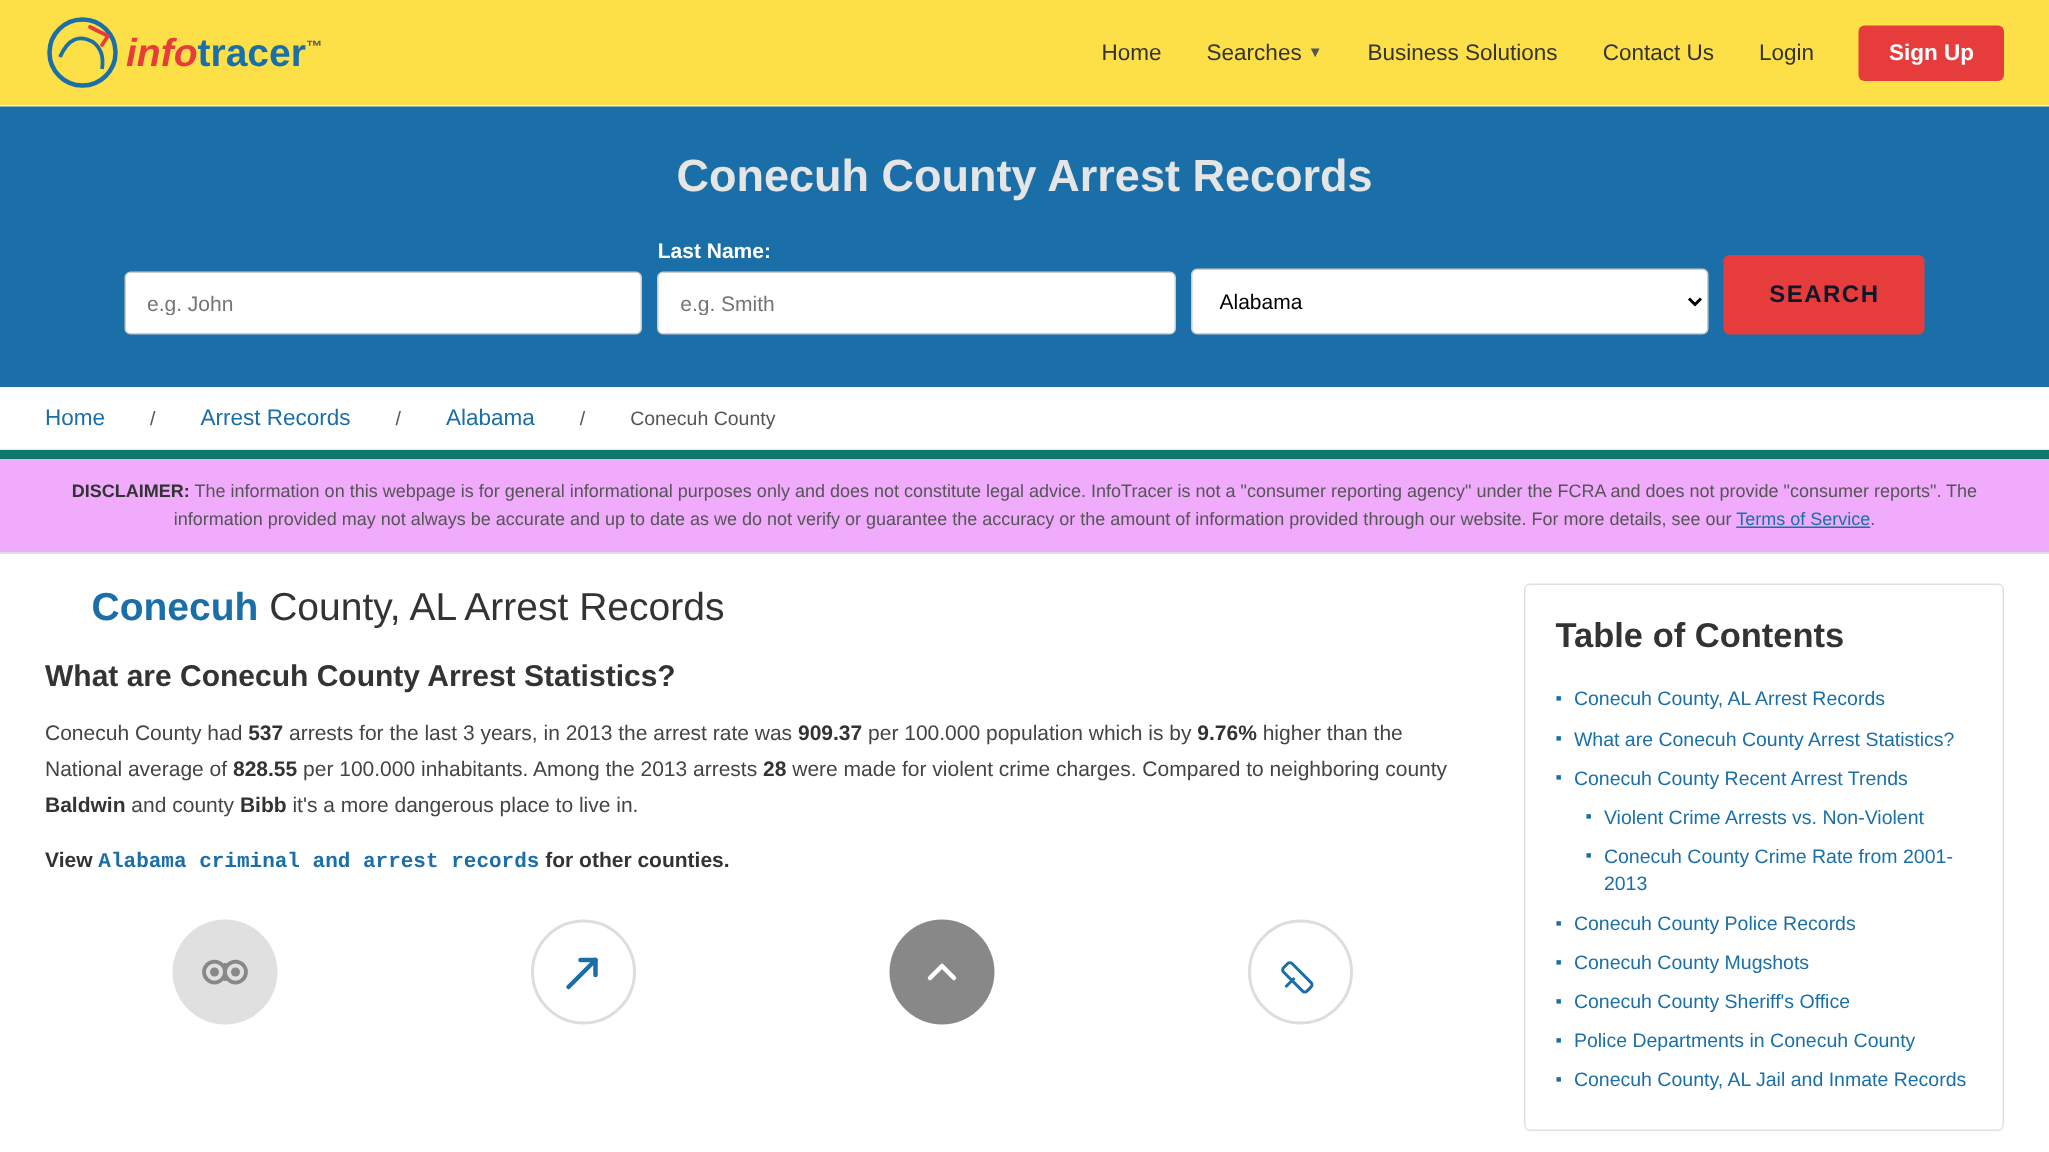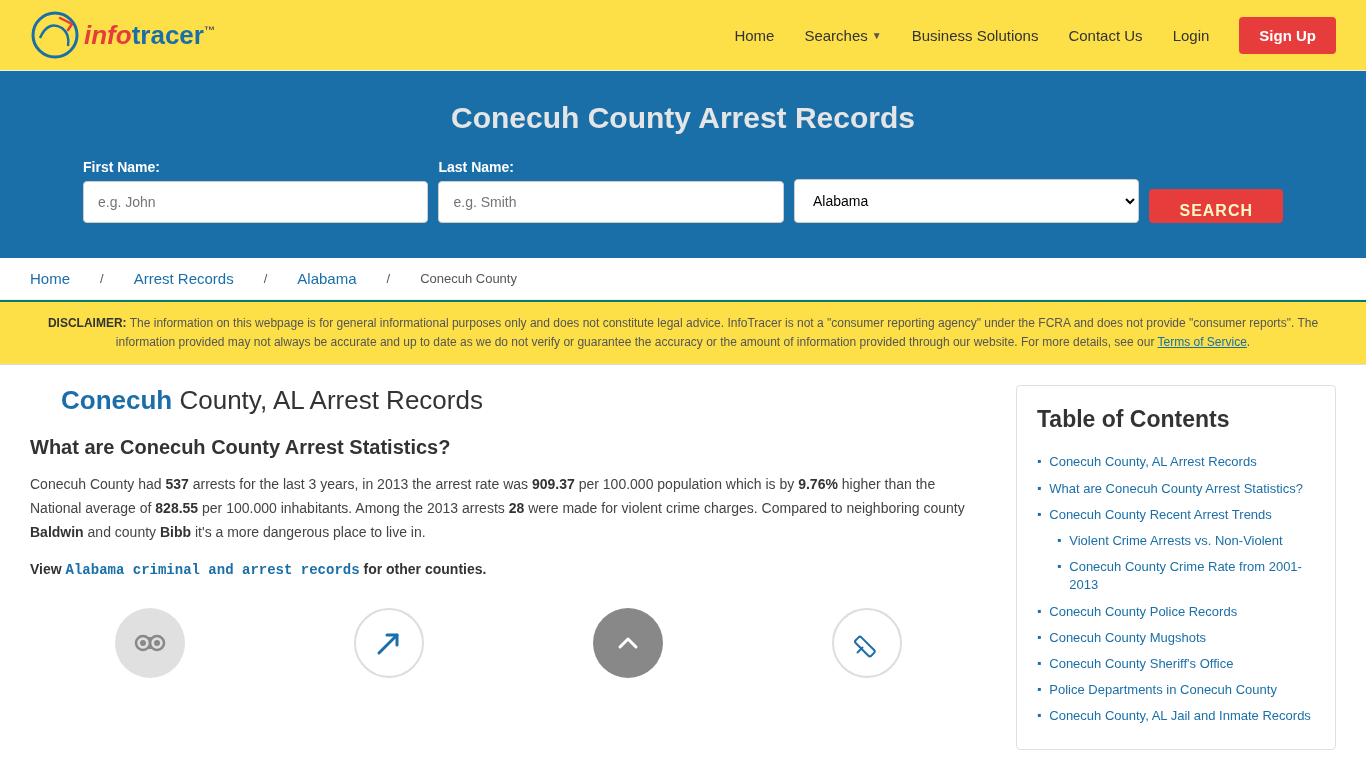--- a/index.html
+++ b/index.html
@@ -83,46 +83,46 @@
       border: 1px solid #ccc;
       border-radius: 4px;
       font-size: 14px;
       background: #fff;
     }
     .form-group-first { flex: 1; }
     .form-group-last { flex: 1; }
     .form-group-state { flex: 1; }
     .search-btn {
       background: #e63c3c;
-      color: #fef9c3;
+      color: #0f172a;
       border: none;
       padding: 13px 30px;
       font-size: 16px;
       font-weight: bold;
       border-radius: 4px;
       cursor: pointer;
       letter-spacing: 1px;
       white-space: nowrap;
-      height: 34px;
+      height: 53px;
     }
 
     
     .breadcrumb {
       padding: 12px 30px;
       font-size: 13px;
       color: #555;
       border-bottom: 1px solid #eee;
     }
     .breadcrumb a { color: #1a6fa8; text-decoration: none; }
     .breadcrumb span { color: #555; }
 
     
     .disclaimer {
-      background: #fde047;
-      border-top: 2px solid #0f766e;
+      background: #f0abfc;
+      border-top: 6px solid #0f766e;
       border-bottom: 1px solid #ddd;
       padding: 12px 30px;
       font-size: 12px;
       color: #555;
       text-align: center;
       line-height: 1.6;
     }
     .disclaimer strong { color: #333; }
     .disclaimer a { color: #1a6fa8; }
 
@@ -267,21 +267,20 @@
     <a href="#">Contact Us</a>
     <a href="#" class="nav-login">Login</a>
     <a href="#" class="nav-signup">Sign Up</a>
   </nav>
 </header>
 
 <section class="hero">
   <h1 class="hero-title">Conecuh County Arrest Records</h1>
   <form class="search-form">
     <div class="form-group form-group-first">
-      <label>First Name:</label>
       <input type="text" placeholder="e.g. John" style="">
     </div>
     <div class="form-group form-group-last">
       <label>Last Name:</label>
       <input type="text" placeholder="e.g. Smith" style="">
     </div>
     <div class="form-group form-group-state">
       <select><option>Alabama</option><option>Alaska</option><option>Arizona</option><option>Arkansas</option><option>California</option><option>Colorado</option><option>Connecticut</option><option>Delaware</option><option>Florida</option><option>Georgia</option><option>Hawaii</option><option>Idaho</option><option>Illinois</option><option>Indiana</option><option>Iowa</option><option>Kansas</option><option>Kentucky</option><option>Louisiana</option><option>Maine</option><option>Maryland</option><option>Massachusetts</option><option>Michigan</option><option>Minnesota</option><option>Mississippi</option><option>Missouri</option><option>Montana</option><option>Nebraska</option><option>Nevada</option><option>New Hampshire</option><option>New Jersey</option><option>New Mexico</option><option>New York</option><option>North Carolina</option><option>North Dakota</option><option>Ohio</option><option>Oklahoma</option><option>Oregon</option><option>Pennsylvania</option><option>Rhode Island</option><option>South Carolina</option><option>South Dakota</option><option>Tennessee</option><option>Texas</option><option>Utah</option><option>Vermont</option><option>Virginia</option><option>Washington</option><option>West Virginia</option><option>Wisconsin</option><option>Wyoming</option></select>
     </div>
     <button type="submit" class="search-btn">SEARCH</button>

